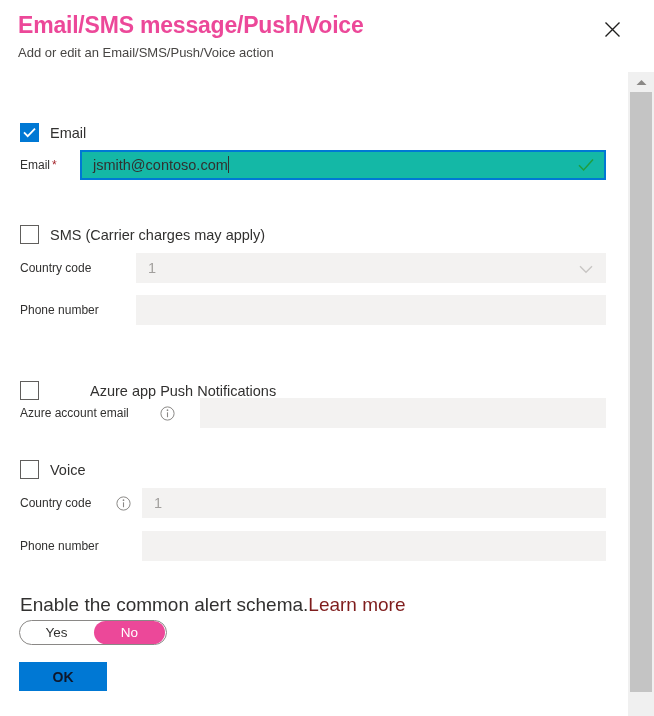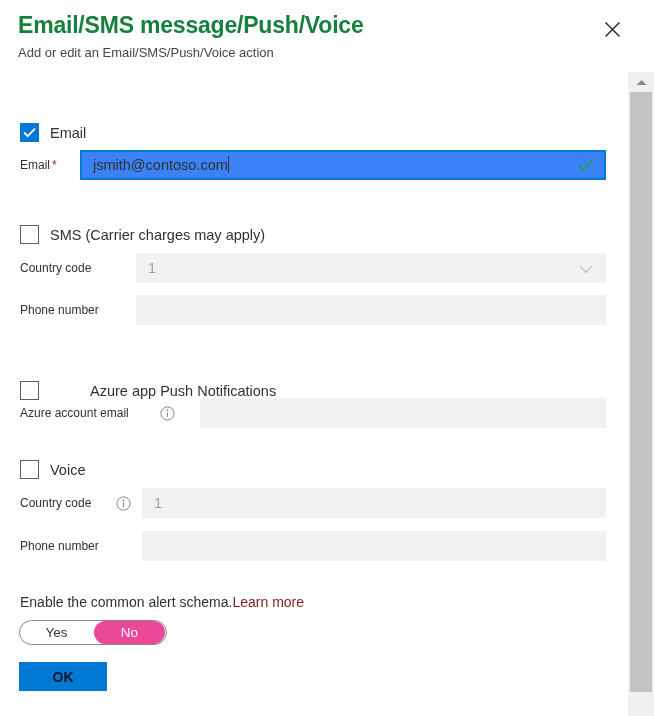--- a/index.html
+++ b/index.html
@@ -19,21 +19,21 @@
     position: absolute;
     left: 0; top: 0;
     width: 654px;
     height: 70px;
   }
   .title {
     position: absolute;
     left: 18px; top: 12px;
     font-size: 23px;
     font-weight: 600;
-    color: #15803d;
+    color: #ec4899;
     letter-spacing: -0.2px;
     white-space: nowrap;
   }
   .subtitle {
     position: absolute;
     left: 18px; top: 45px;
     font-size: 13px;
     color: #484644;
     white-space: nowrap;
   }
@@ -144,21 +144,21 @@
     background: #f3f2f1;
     border: 1px solid transparent;
     font-size: 14.5px;
     line-height: 28px;
     color: #a19f9d;
     padding-left: 11px;
     white-space: nowrap;
     overflow: hidden;
   }
   .input-box.focused {
-    background: #3b82f6;
+    background: #14b8a6;
     border: 2px solid #0078d4;
     color: #323130;
     line-height: 26px;
   }
   .chevron {
     position: absolute;
     right: 12px; top: 11px;
   }
   .chevron svg { display: block; }
   .valid-check {
@@ -174,21 +174,21 @@
     vertical-align: -3px;
     margin-left: 0px;
   }
 
   
   .schema-row {
     position: absolute;
     left: 20px; top: 524px;
     display: flex;
     align-items: flex-start;
-    font-size: 14px;
+    font-size: 19px;
     white-space: nowrap;
   }
   .learn-link {
     color: #7f1d1d;
     text-decoration: none;
     cursor: pointer;
   }
 
   .toggle {
     position: absolute;

